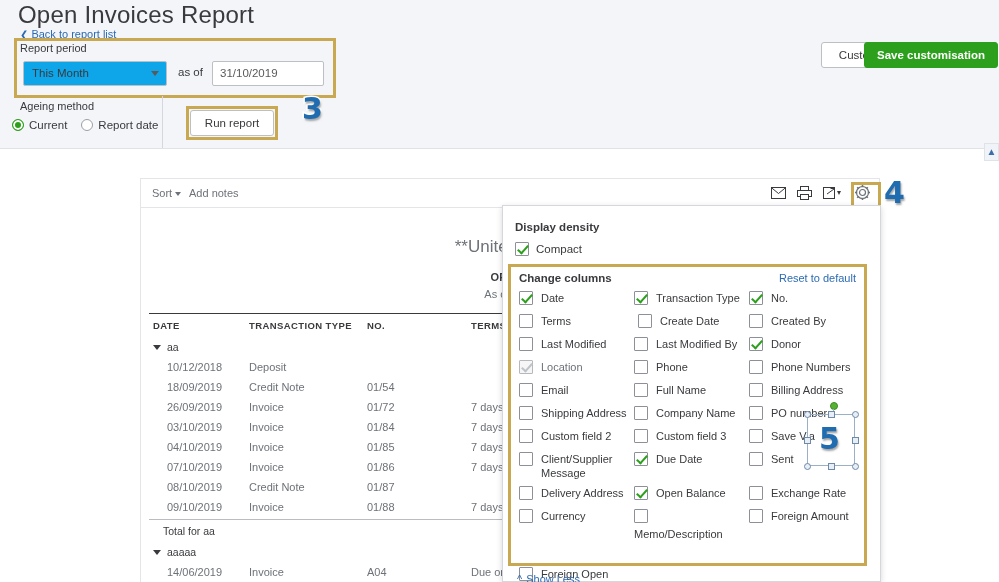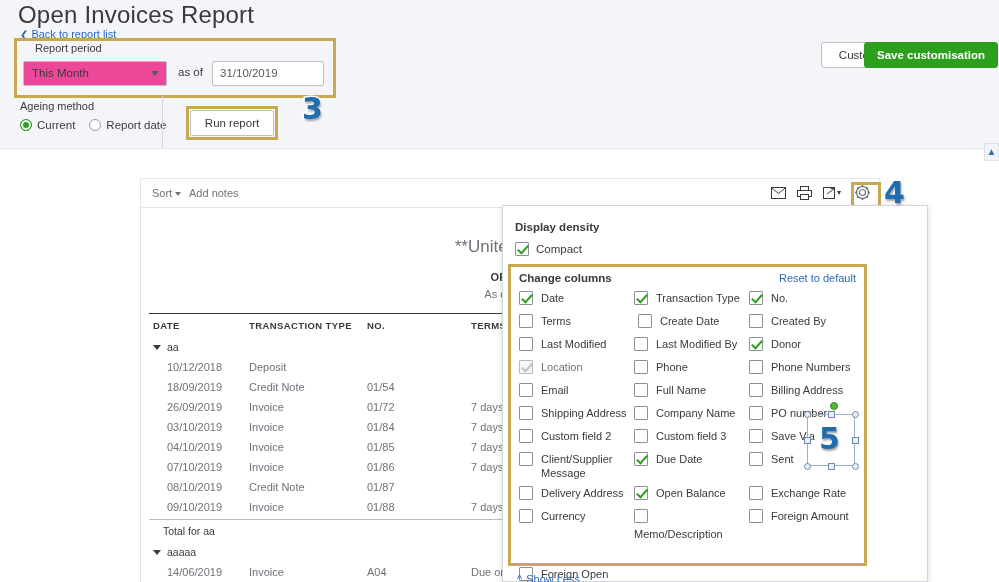--- a/index.html
+++ b/index.html
@@ -19,42 +19,42 @@
   }
   .back-link {
     position:absolute; left:20px; top:28px; font-size:11px; color:#2c6bb3;
   }
   .back-link .chev { font-size:10px; margin-right:3px; }
 
   
   .gold-box { position:absolute; border:3px solid #c8a951; background:transparent; }
 
   .report-period-label {
-    position:absolute; left:35px; top:42px; font-size:11px; color:#393a3d; font-weight:400;
+    position:absolute; left:20px; top:42px; font-size:11px; color:#393a3d; font-weight:400;
   }
   .period-select {
     position:absolute; left:23px; top:61px; width:144px; height:25px;
-    background:#ec4899; border:1px solid #bcc0c4; border-radius:2px;
+    background:#0ea5e9; border:1px solid #bcc0c4; border-radius:2px;
     font-size:11.5px; color:#393a3d; padding:0 18px 0 8px; line-height:23px;
     white-space:nowrap; overflow:hidden;
   }
   .period-select .caret {
     position:absolute; right:7px; top:9px; width:0; height:0;
     border-left:4px solid transparent; border-right:4px solid transparent;
     border-top:5px solid #5a5a5a;
   }
   .as-of { position:absolute; left:178px; top:66px; font-size:11.5px; color:#393a3d; }
   .date-field {
     position:absolute; left:212px; top:61px; width:112px; height:25px;
     background:#fff; border:1px solid #bcc0c4; border-radius:2px;
     font-size:11.5px; color:#5a5a5a; padding:0 7px; line-height:23px;
   }
 
   .ageing-label { position:absolute; left:20px; top:100px; font-size:11px; color:#393a3d; }
-  .radio-row { position:absolute; left:20px; top:119px; display:flex; align-items:center;text-align:right; }
+  .radio-row { position:absolute; left:12px; top:119px; display:flex; align-items:center;text-align:right; }
   .radio { width:12px; height:12px; border-radius:50%; border:1px solid #9aa0a6; background:#fff; display:inline-block; }
   .radio.on { background:#2ca01c; border-color:#2ca01c; box-shadow: inset 0 0 0 2px #fff; }
   .radio-txt { font-size:11.5px; color:#393a3d; margin-left:5px; margin-right:14px; }
   .vdiv { position:absolute; left:162px; top:96px; width:1px; height:52px; background:#d4d7dc; }
 
   .run-report-btn {
     position:absolute; left:190px; top:110px; width:84px; height:26px;
     background:#fff; border:1px solid #bcc0c4; border-radius:3px;
     font-size:11.5px; color:#393a3d; text-align:center; line-height:24px;
   }
@@ -116,21 +116,21 @@
   .c-terms { width:100px; }
   .grp-row { font-size:10.5px; color:#393a3d; height:20px; display:flex; align-items:center; padding-left:4px;}
   .grp-row .tri { display:inline-block; width:0;height:0; margin-right:6px;
     border-left:4px solid transparent;border-right:4px solid transparent;border-top:5px solid #393a3d; }
   .data-row .c-date { padding-left:18px; }
   .total-rule { height:1px; background:#b9bcc0; width:100%; margin-top:2px;}
   .total-row { font-size:10.5px; color:#393a3d; height:22px; display:flex; align-items:center; padding-left:14px; }
 
   
   .settings-panel {
-    position:absolute; left:502px; top:205px; width:426px; height:377px;
+    position:absolute; left:502px; top:205px; width:379px; height:377px;
     background:#fff; border:1px solid #d4d7dc;
     box-shadow:0 2px 6px rgba(0,0,0,.16);
   }
   .dd-title { position:absolute; left:12px; top:15px; font-size:11.5px; color:#393a3d; font-weight:bold;}
   .compact-row { position:absolute; left:12px; top:36px; display:flex; align-items:center; }
   .cc-label { font-size:11.5px; color:#393a3d; margin-left:7px; }
 
   .cols-section {
     position:absolute; left:5px; top:58px; width:359px; height:302px;
     border:3px solid #c8a951;

